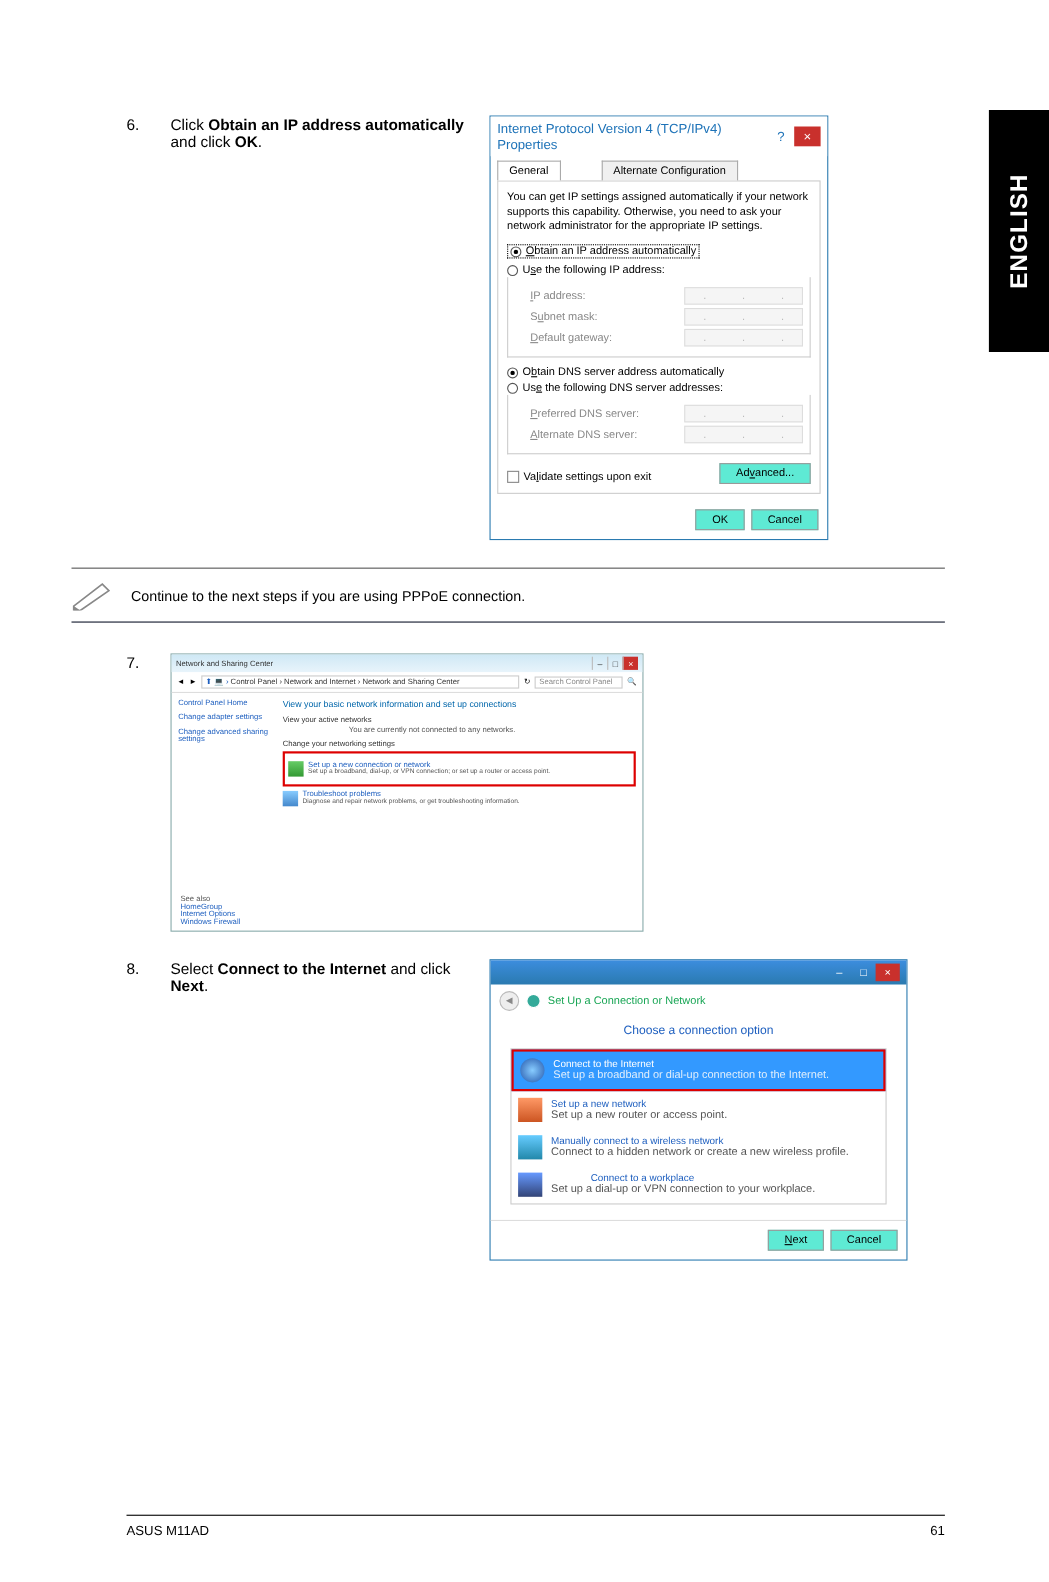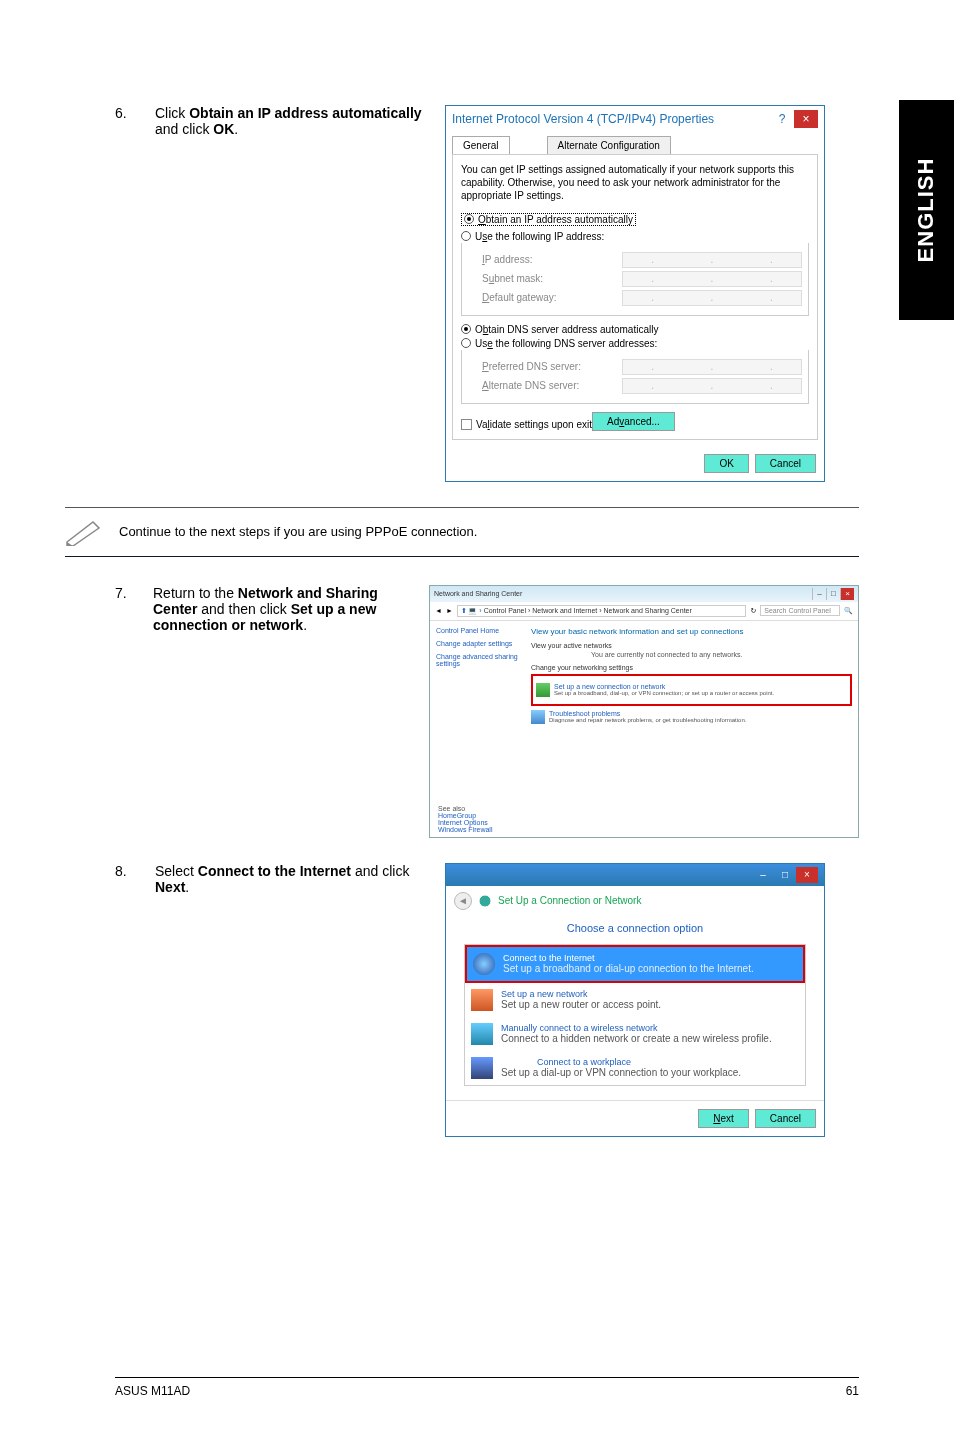--- a/index.html
+++ b/index.html
@@ -7,21 +7,21 @@
   .page { padding: 105px 95px 40px 115px; position: relative; height: 100%; }
   .side-tab { position: absolute; right: 0; top: 100px; background: #000; color: #fff; width: 55px; height: 220px; display: flex; align-items: center; justify-content: center; }
   .side-tab span { transform: rotate(-90deg); font-weight: bold; font-size: 22px; letter-spacing: 1px; font-family: Arial, sans-serif; }
   .step { display: flex; margin-bottom: 25px; }
   .step-num { width: 40px; font-size: 14px; }
   .step-text { width: 290px; font-size: 14px; padding-right: 10px; }
   .step-image { flex: 1; }
   .bold { font-weight: bold; }
 
   
-  .dlg { border: 1px solid #2a7ab0; background: #fff; font-size: 10px; width: 380px; }
+  .dlg { border: 1px solid #2a7ab0; background: #fff; font-size: 10px; width: 308px; }
   .dlg-title { background: #fff; color: #1e73b8; font-size: 12px; padding: 4px 6px; display: flex; align-items: center; justify-content: space-between; }
   .dlg-title-btns { display: flex; gap: 0; }
   .dlg-title-btns div { width: 24px; height: 18px; display: flex; align-items: center; justify-content: center; font-size: 12px; }
   .help-btn { color: #1e73b8; }
   .close-btn { background: #c9302c; color: #fff; }
   .dlg-tabs { display: flex; padding: 4px 6px 0 6px; gap: 37px; }
   .dlg-tab { border: 1px solid #aaa; border-bottom: none; padding: 3px 10px; background: #fff; font-size: 10px; }
   .dlg-tab.inactive { background: #f0f0f0; }
   .dlg-body { border: 1px solid #ccc; margin: 0 6px 6px 6px; padding: 8px; background: #fff; }
   .dlg-desc { font-size: 10px; margin-bottom: 10px; line-height: 1.3; }
@@ -172,21 +172,21 @@
               <div class="form-row">
                   <span class="lbl"><span class="u">A</span>lternate DNS server:</span>
                   <span class="ipfield">
                     <span>.</span>
                     <span>.</span>
                     <span>.</span>
                   </span>
                 </div>
             </div>
           </div>
-          <div style="display:flex;justify-content:flex-start;align-items:center;">
+          <div style="display:flex;justify-content:space-between;align-items:center;">
             <div class="chk-row">
                 <span class="chk"></span>
                 <span>Va<span class="u">l</span>idate settings upon exit</span>
               </div>
             <div class="btn">Ad<span class="u">v</span>anced...</div>
           </div>
         </div>
         <div class="dlg-foot">
           <div class="btn">OK</div>
           <div class="btn">Cancel</div>
@@ -198,23 +198,20 @@
   <div class="note">
     <svg class="note-icon" viewBox="0 0 40 28">
         <path d="M2 24 L28 4 L34 10 L8 28 L2 28 Z" fill="none" stroke="#888" stroke-width="1.5"></path>
         <path d="M2 24 L8 28 L2 28 Z" fill="#888"></path>
       </svg>
     <div class="note-text">Continue to the next steps if you are using PPPoE connection.</div>
   </div>
 
   <div class="step">
     <div class="step-num">7.</div>
-    <div class="step-text">
-      <span>Return to the </span><span class="bold">Network and Sharing Center</span><span> and then click </span><span class="bold">Set up a new connection or network</span><span>.</span>
-    </div>
     <div class="step-image">
       <div class="nsc" style="position:relative;">
         <div class="nsc-title">
           <span>Network and Sharing Center</span>
           <div class="wbtns">
               <div>–</div>
               <div>□</div>
               <div class="cx">×</div>
             </div>
         </div>

